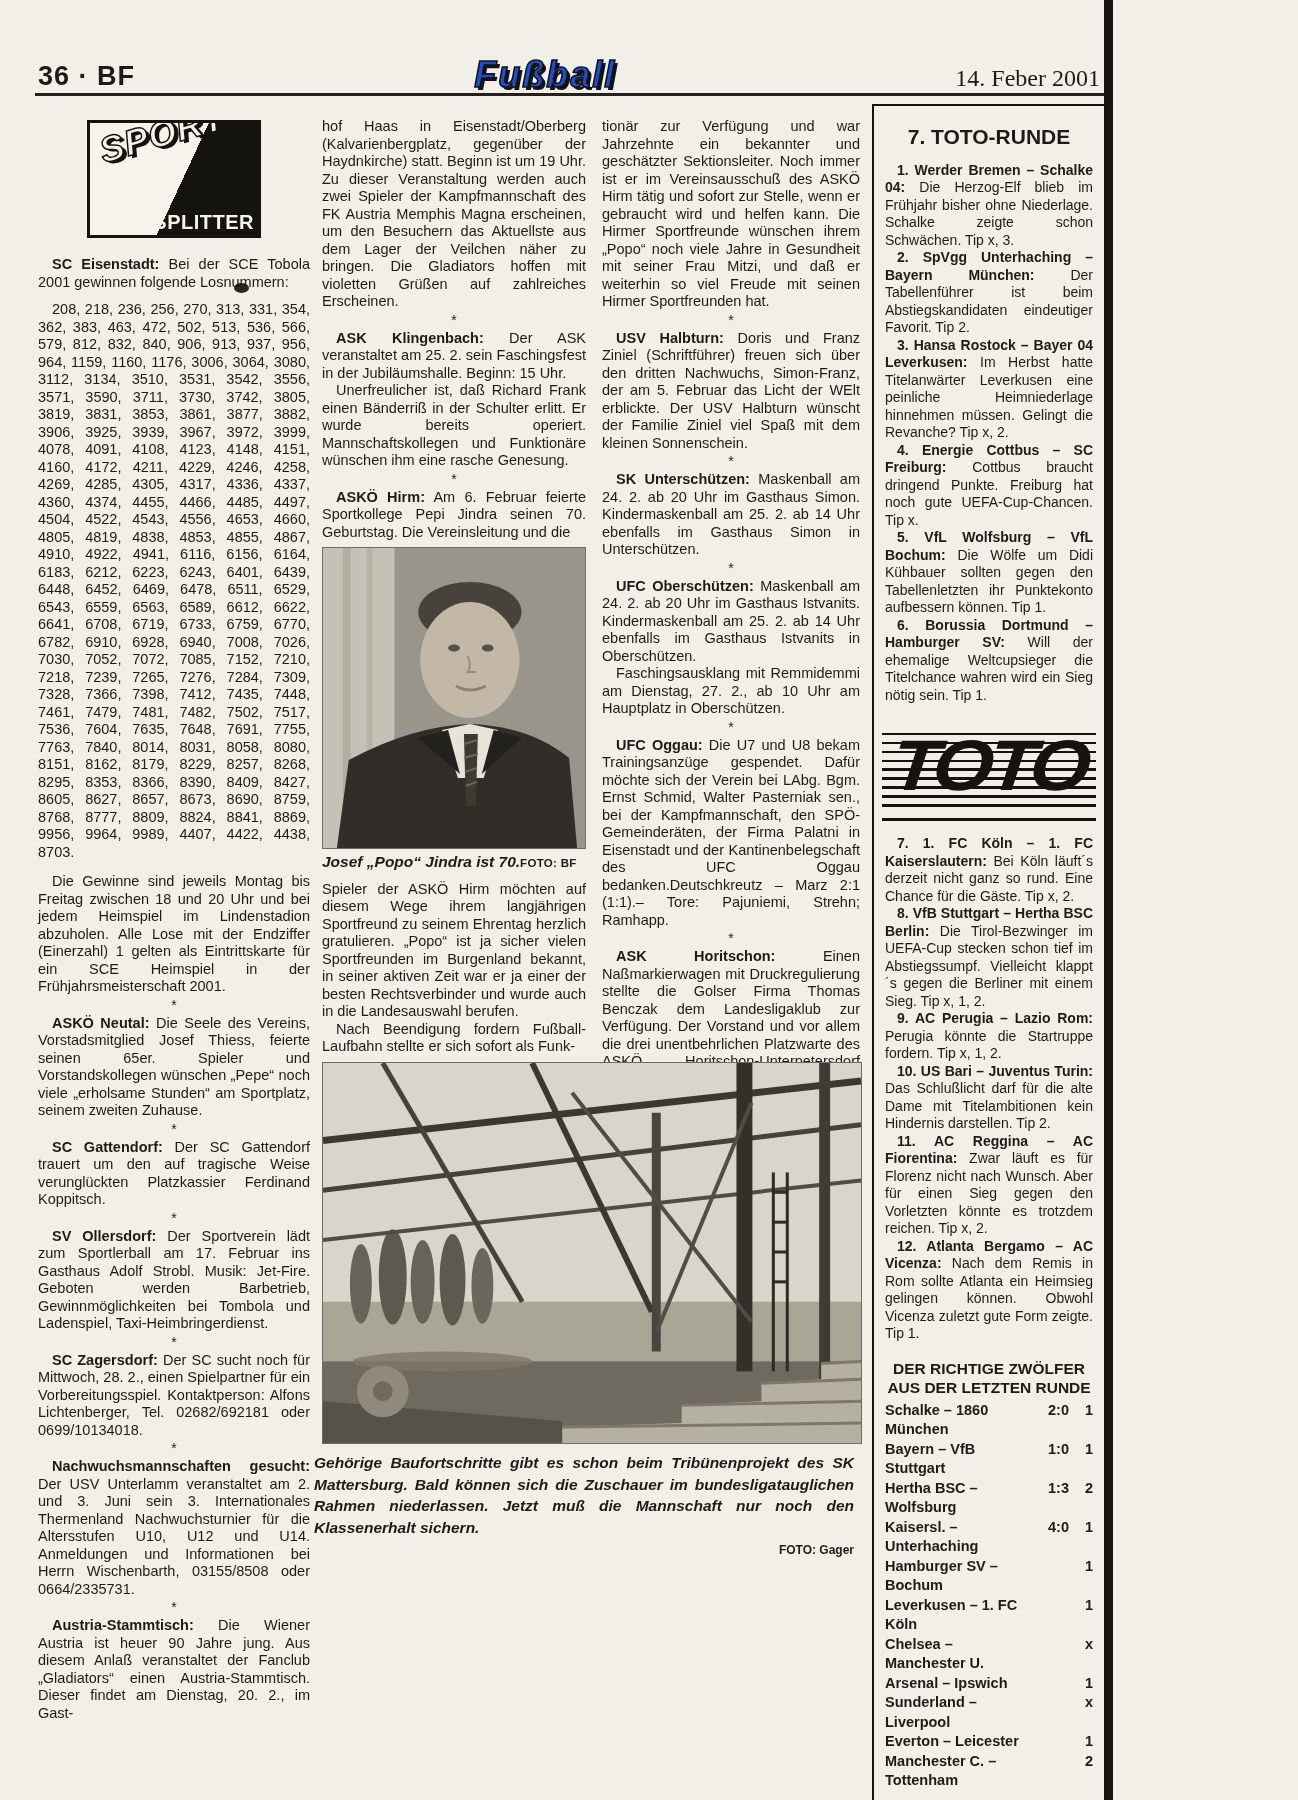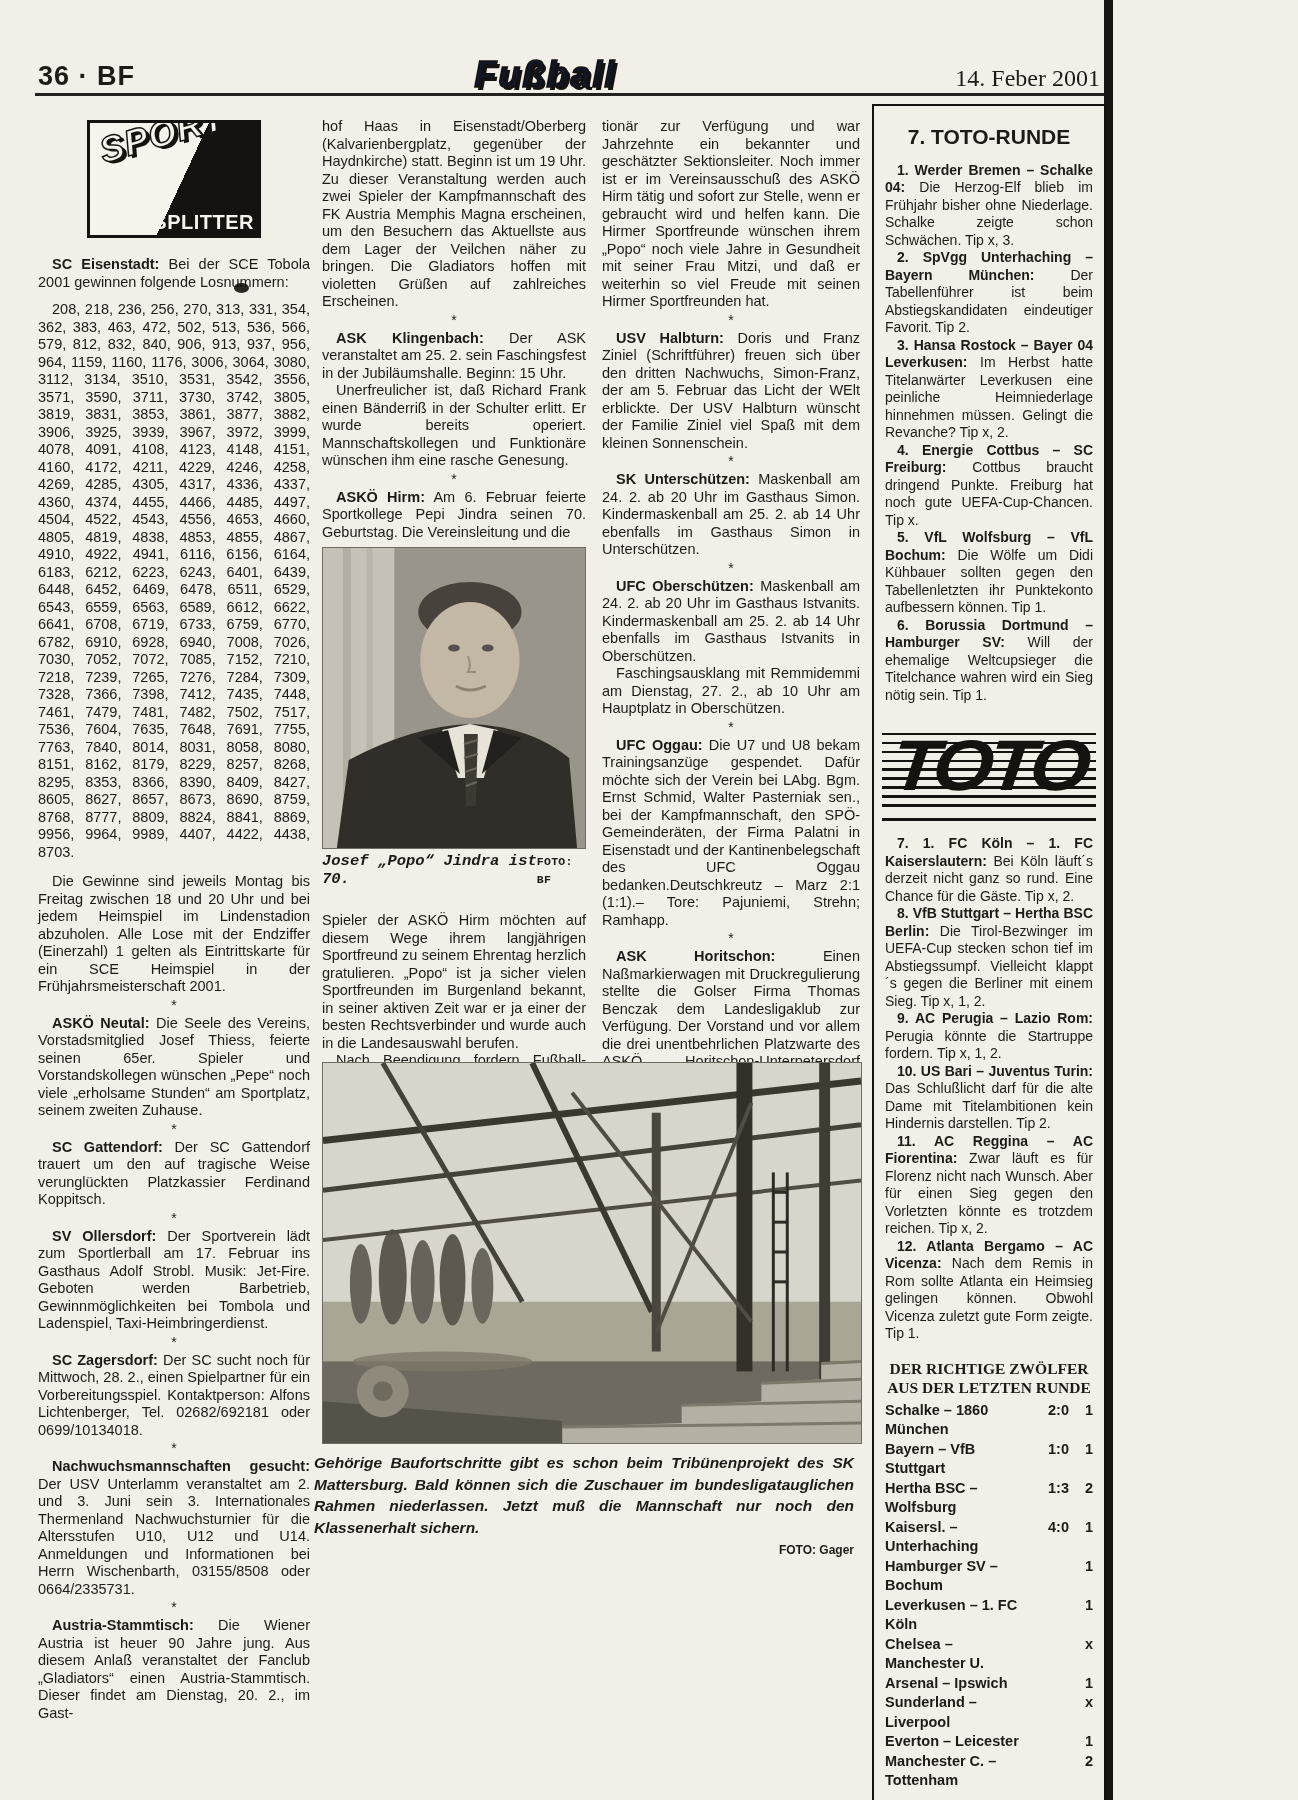--- a/index.html
+++ b/index.html
@@ -6,21 +6,21 @@
   body{
     width:1298px;height:1800px;position:relative;
     background:#f2efe8;color:#1d1b18;
     font-family:"Liberation Sans", sans-serif;
     overflow:hidden;
   }
   .hdr-row{position:absolute;left:38px;top:50px;width:1062px;display:flex;justify-content:space-between;align-items:flex-end;}
   .page-num{font-weight:bold;font-size:27px;letter-spacing:1px;}
   .section-title{
     font-style:italic;font-weight:bold;font-size:36px;letter-spacing:2px;
-    color:#0f172a;-webkit-text-stroke:1.6px #15130f;
+    color:#1d4ed8;-webkit-text-stroke:1.6px #15130f;
     text-shadow:3px 3px 0 #15130f;
     transform:translateY(4px);
   }
   .hdr-date{font-family:"Liberation Serif", serif;font-size:24px;}
   .hdr-rule{position:absolute;left:35px;top:93px;width:1070px;height:3px;background:#23211d;}
   .edge-bar{position:absolute;left:1104px;top:0;width:9px;height:1800px;background:#181614;}
 
   .col{position:absolute;font-size:14.5px;line-height:17.5px;text-align:justify;}
   .col p{margin:0;}
   .ind{text-indent:14px;}
@@ -41,21 +41,21 @@
     transform:rotate(-16deg);
   }
   .logo-splitter{
     position:absolute;right:4px;bottom:4px;
     color:#f6f3ec;font-weight:800;font-size:20px;letter-spacing:0.5px;margin-left:40px;
   }
   .numbers{margin:10px 0 12px !important;}
   .smudge{position:absolute;left:196px;top:165px;width:15px;height:10px;border-radius:50%;background:#141210;opacity:.9;}
 
   .portrait{width:100%;height:302px;border:1px solid #6f6b63;box-sizing:border-box;margin:6px 0 4px;background:#a9a49a;}
-  .cap-row{display:flex;justify-content:space-between;align-items:baseline;margin:2px 0 24px;font-family:Liberation Mono, monospace;}
+  .cap-row{display:flex;justify-content:flex-start;align-items:baseline;margin:2px 0 8px;}
   .cap-main{font-weight:700;font-style:italic;font-size:15.5px;}
   .cap-credit{font-size:11.5px;font-weight:700;letter-spacing:.3px;}
 
   .toto-box{
     position:absolute;left:872px;top:104px;width:234px;min-height:1482px;
     border:2.5px solid #15130f;box-sizing:border-box;
     padding:12px 11px 14px;background:transparent;
     font-size:14px;line-height:17.5px;text-align:justify;
   }
   .toto-h1{text-align:center;font-weight:900;font-size:21px;letter-spacing:0;margin:10px 0 16px;}
@@ -63,21 +63,21 @@
   .toto-logo{position:relative;height:88px;margin:18px -3px 0;
     background:repeating-linear-gradient(to bottom,transparent 0 6.5px,#15130f 6.5px 9px);
     background-size:100% 81px;background-repeat:no-repeat;background-position:0 4px;}
   .toto-word{
     position:absolute;left:0;top:0;width:100%;height:100%;
     display:flex;align-items:center;justify-content:center;
     font-size:78px;font-weight:900;font-style:italic;letter-spacing:-5px;
     transform:skewX(-6deg) scaleY(0.92);color:#15130f;
   }
   .toto-logo-rule{height:3px;background:#15130f;margin:8px -3px 14px;}
-  .zw-h{text-align:center;font-weight:800;font-size:15.5px;line-height:19px;margin:16px 0 1px;font-family:Liberation Serif, serif;}
+  .zw-h{text-align:center;font-weight:800;font-size:15.5px;line-height:19px;margin:16px 0 1px;}
   .res-table{margin-top:4px;}
   .res-row{display:flex;font-weight:700;font-size:14.5px;line-height:19.5px;}
   .res-match{flex:1;text-align:left;}
   .res-score{width:34px;text-align:right;}
   .res-tip{width:24px;text-align:right;}
 
   .stadium{position:absolute;left:322px;top:1062px;width:540px;height:382px;border:1px solid #6f6b63;box-sizing:border-box;background:#d6d3c9;}
   .stadium-cap{position:absolute;left:314px;top:1452px;width:540px;font-weight:700;font-style:italic;font-size:15.5px;line-height:21.5px;text-align:justify;}
   .stadium-credit{display:block;text-align:right;font-style:normal;font-size:12px;font-weight:700;margin-top:2px;}
 </style>

